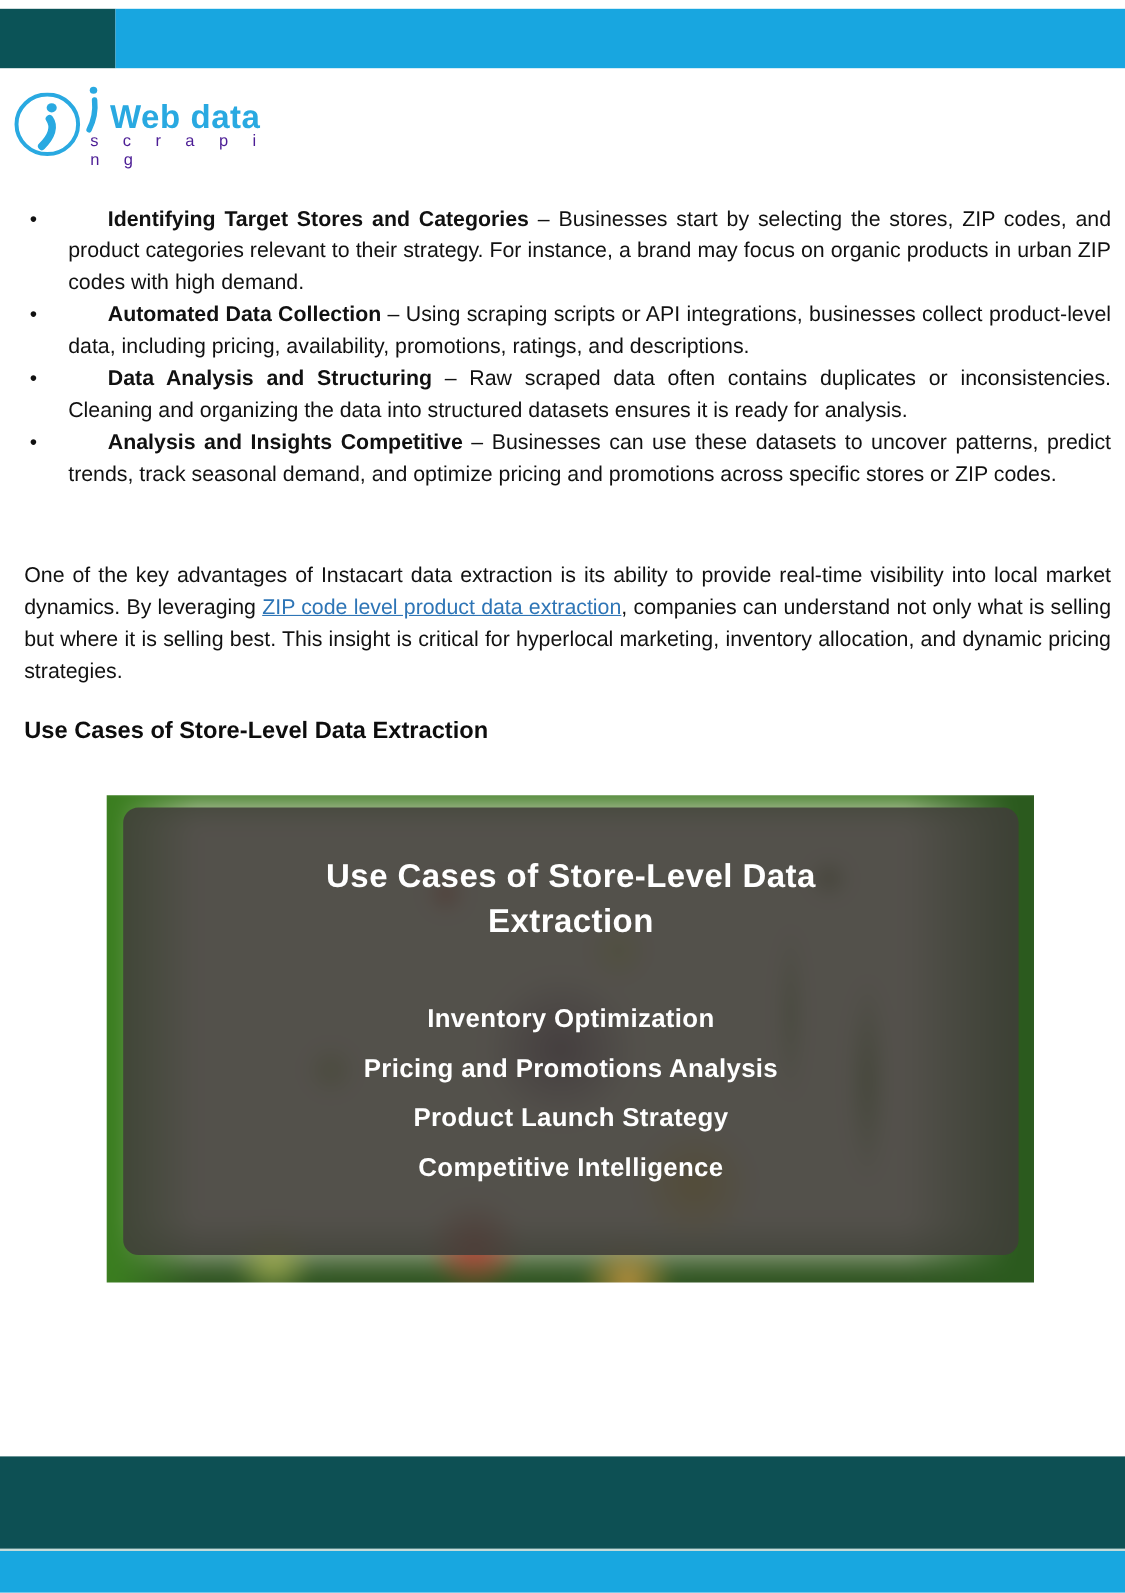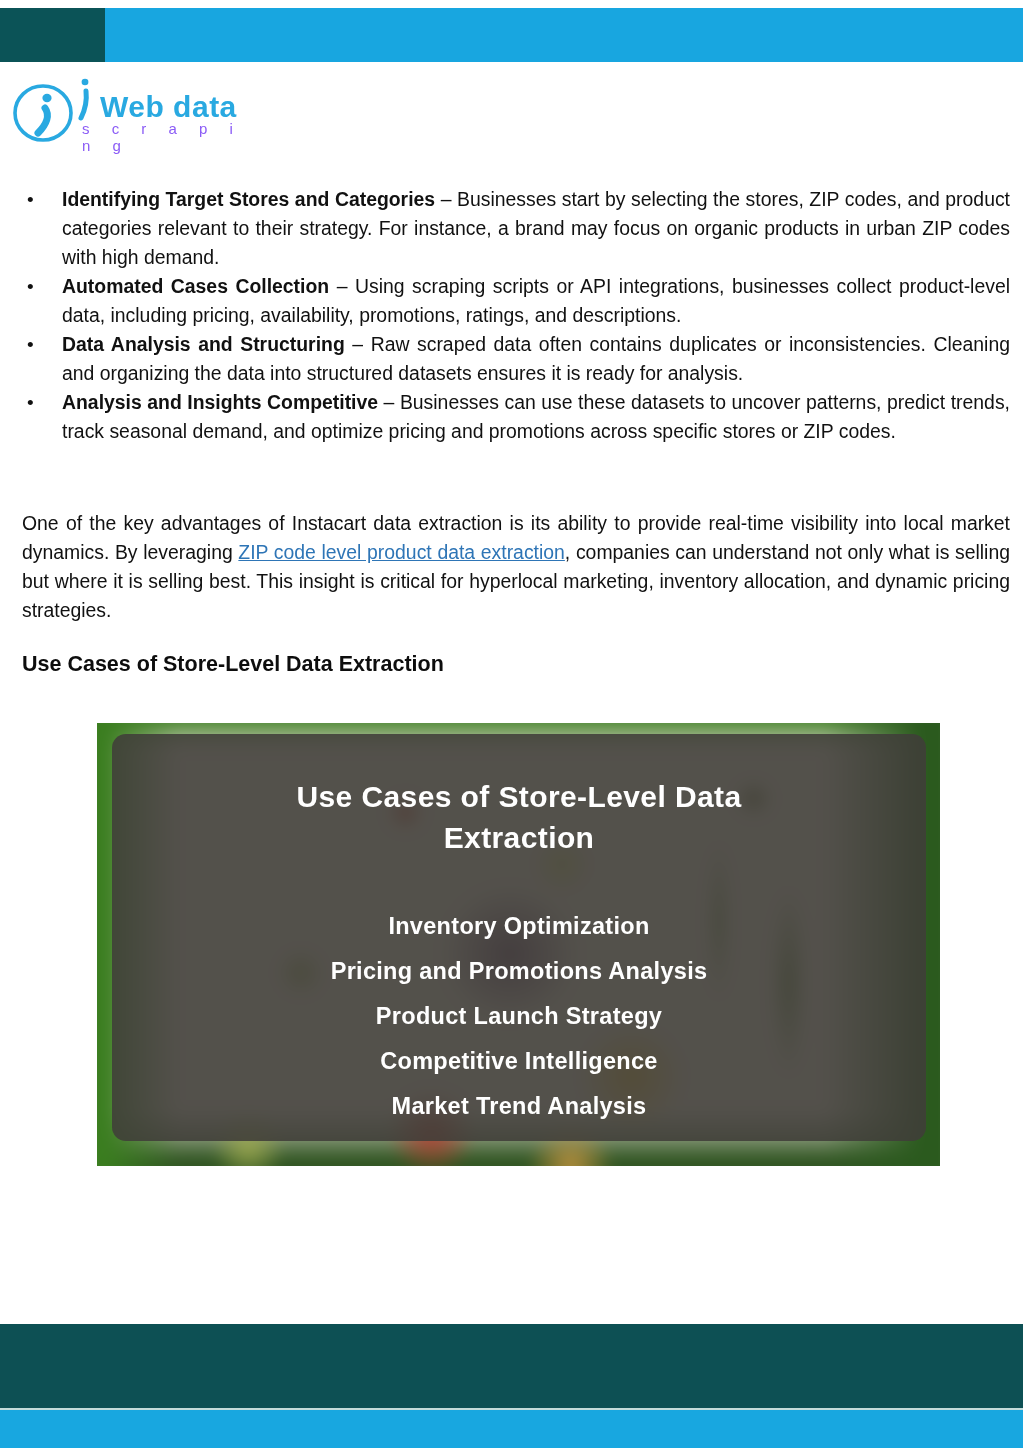--- a/index.html
+++ b/index.html
@@ -19,32 +19,32 @@
   
   .logo { position:absolute; left:12px; top:70px; width:260px; height:80px; }
   .logo-circle { position:absolute; left:0; top:14px; }
   .logo-small-i { position:absolute; left:64px; top:4px; }
   .logo-main {
     position:absolute; left:88px; top:20px;
     font-size:30px; font-weight:bold; color:#29a9e1; letter-spacing:0.5px;text-align:right;
   }
   .logo-sub {
     position:absolute; left:70px; top:50px;
-    font-size:15px; color:#8b5cf6; letter-spacing:9px;
+    font-size:15px; color:#4c1d95; letter-spacing:9px;
   }
 
   
   .bullets {
     position:absolute; left:22px; top:185px; width:988px;
     list-style:none;
     font-size:19.4px; line-height:29px; text-align:justify;
   }
   .bullets li { position:relative; padding-left:40px; }
   .bullets .bullet-glyph { position:absolute; left:5px; top:0; font-size:19px; }
-  .lead { font-weight:bold; }
+  .lead { font-weight:bold;margin-left:36px; }
 
   
   .para {
     position:absolute; left:22px; top:509px; width:988px;
     font-size:19.4px; line-height:29px; text-align:justify;
   }
   .para a { color:#2e75b6; text-decoration:underline; cursor:pointer; }
 
   
   .section-heading {
@@ -118,21 +118,21 @@
   </svg>
   <div class="logo-main">Web data</div>
   <div class="logo-sub">s c r a p i n g</div>
 </div>
 
 <ul class="bullets">
   <li>
     <span class="bullet-glyph">•</span><span class="lead">Identifying Target Stores and Categories</span><span> – Businesses start by selecting the stores, ZIP codes, and product categories relevant to their strategy. For instance, a brand may focus on organic products in urban ZIP codes with high demand.</span>
   </li>
   <li>
-    <span class="bullet-glyph">•</span><span class="lead">Automated Cases Collection</span><span> – Using scraping scripts or API integrations, businesses collect product-level data, including pricing, availability, promotions, ratings, and descriptions.</span>
+    <span class="bullet-glyph">•</span><span class="lead">Automated Data Collection</span><span> – Using scraping scripts or API integrations, businesses collect product-level data, including pricing, availability, promotions, ratings, and descriptions.</span>
   </li>
   <li>
     <span class="bullet-glyph">•</span><span class="lead">Data Analysis and Structuring</span><span> – Raw scraped data often contains duplicates or inconsistencies. Cleaning and organizing the data into structured datasets ensures it is ready for analysis.</span>
   </li>
   <li>
     <span class="bullet-glyph">•</span><span class="lead">Analysis and Insights Competitive</span><span> – Businesses can use these datasets to uncover patterns, predict trends, track seasonal demand, and optimize pricing and promotions across specific stores or ZIP codes.</span>
   </li>
 </ul>
 
 <p class="para">
@@ -143,20 +143,19 @@
 
 <div class="figure">
   <div class="photo"></div>
   <div class="overlay-card">
     <div class="card-title">Use Cases of Store-Level Data Extraction</div>
     <ul class="card-list">
       <li>Inventory Optimization</li>
       <li>Pricing and Promotions Analysis</li>
       <li>Product Launch Strategy</li>
       <li>Competitive Intelligence</li>
-      <li>Market Trend Analysis</li>
     </ul>
   </div>
 </div>
 
 <div class="footer-teal"></div>
 <div class="footer-sep"></div>
 <div class="footer-blue"></div>
 
 </body></html>

